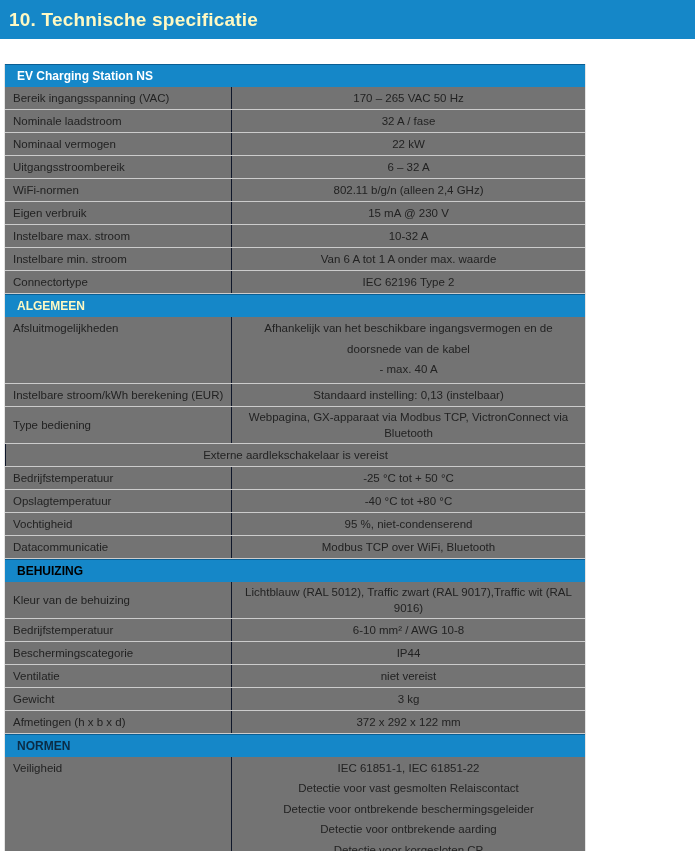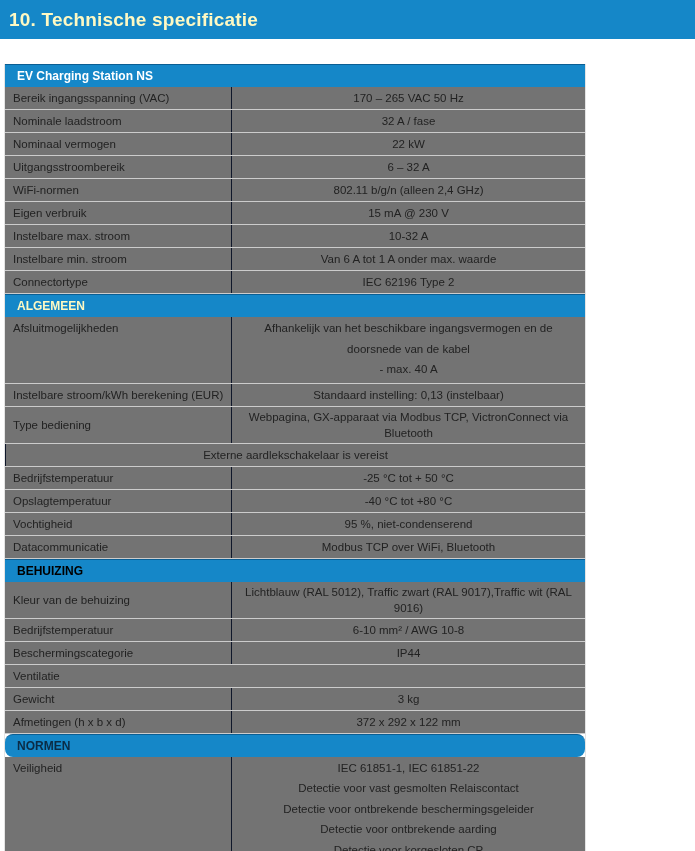--- a/index.html
+++ b/index.html
@@ -212,34 +212,37 @@
       </div>
     </div>
     <div class="spec-row">
       <div class="cell label">Beschermingscategorie</div>
       <div class="cell value">
         <div class="value-line">IP44</div>
       </div>
     </div>
     <div class="spec-row">
       <div class="cell label">Ventilatie</div>
+      <div class="cell value">
+        <div class="value-line">niet vereist</div>
+      </div>
     </div>
     <div class="spec-row">
       <div class="cell label">Gewicht</div>
       <div class="cell value">
         <div class="value-line">3 kg</div>
       </div>
     </div>
     <div class="spec-row">
       <div class="cell label">Afmetingen (h x b x d)</div>
       <div class="cell value">
         <div class="value-line">372 x 292 x 122 mm</div>
       </div>
     </div>
-    <div class="section-header" style="color: rgb(11, 43, 69); border-radius: 8px;">NORMEN</div>
+    <div class="section-header" style="color: rgb(11, 43, 69);">NORMEN</div>
     <div class="spec-row multiline">
       <div class="cell label">Veiligheid</div>
       <div class="cell value">
         <div class="value-line">IEC 61851-1, IEC 61851-22</div>
         <div class="value-line">Detectie voor vast gesmolten Relaiscontact</div>
         <div class="value-line">Detectie voor ontbrekende beschermingsgeleider</div>
         <div class="value-line">Detectie voor ontbrekende aarding</div>
         <div class="value-line">Detectie voor korgesloten CP</div>
       </div>
     </div>

